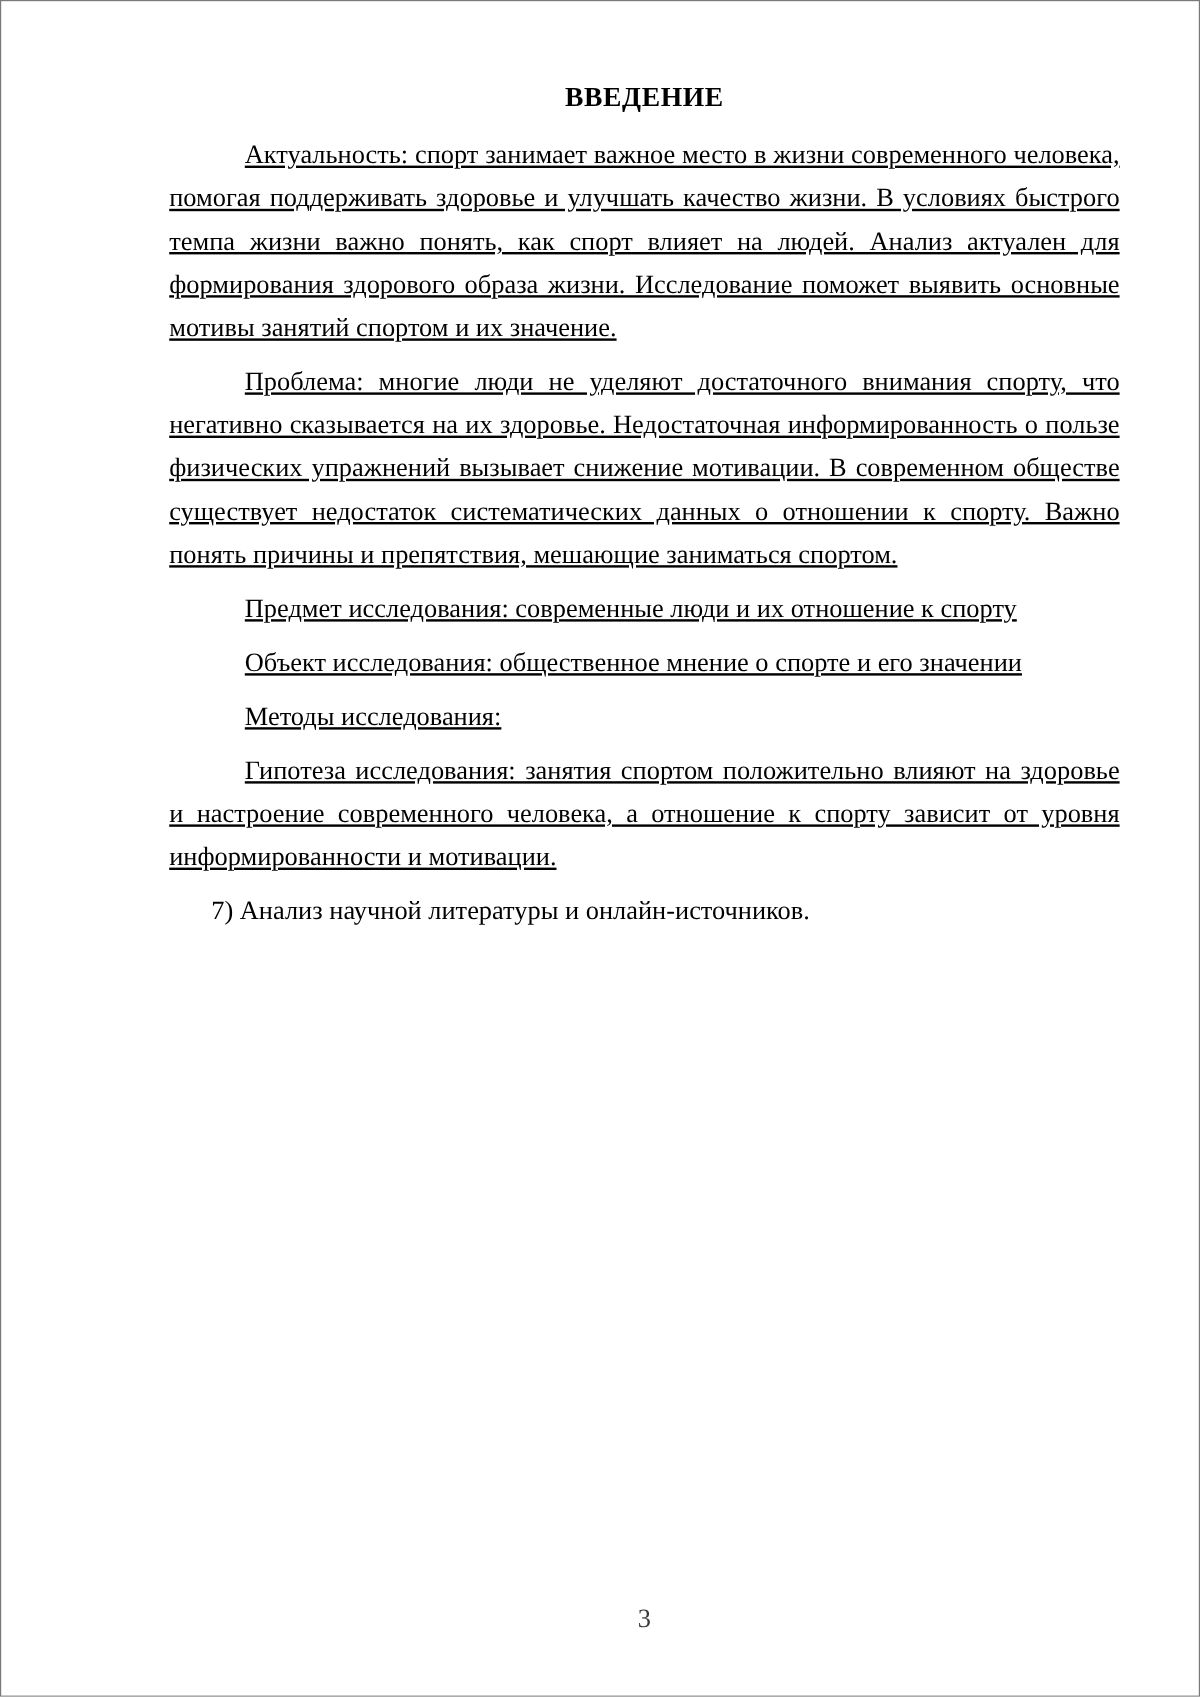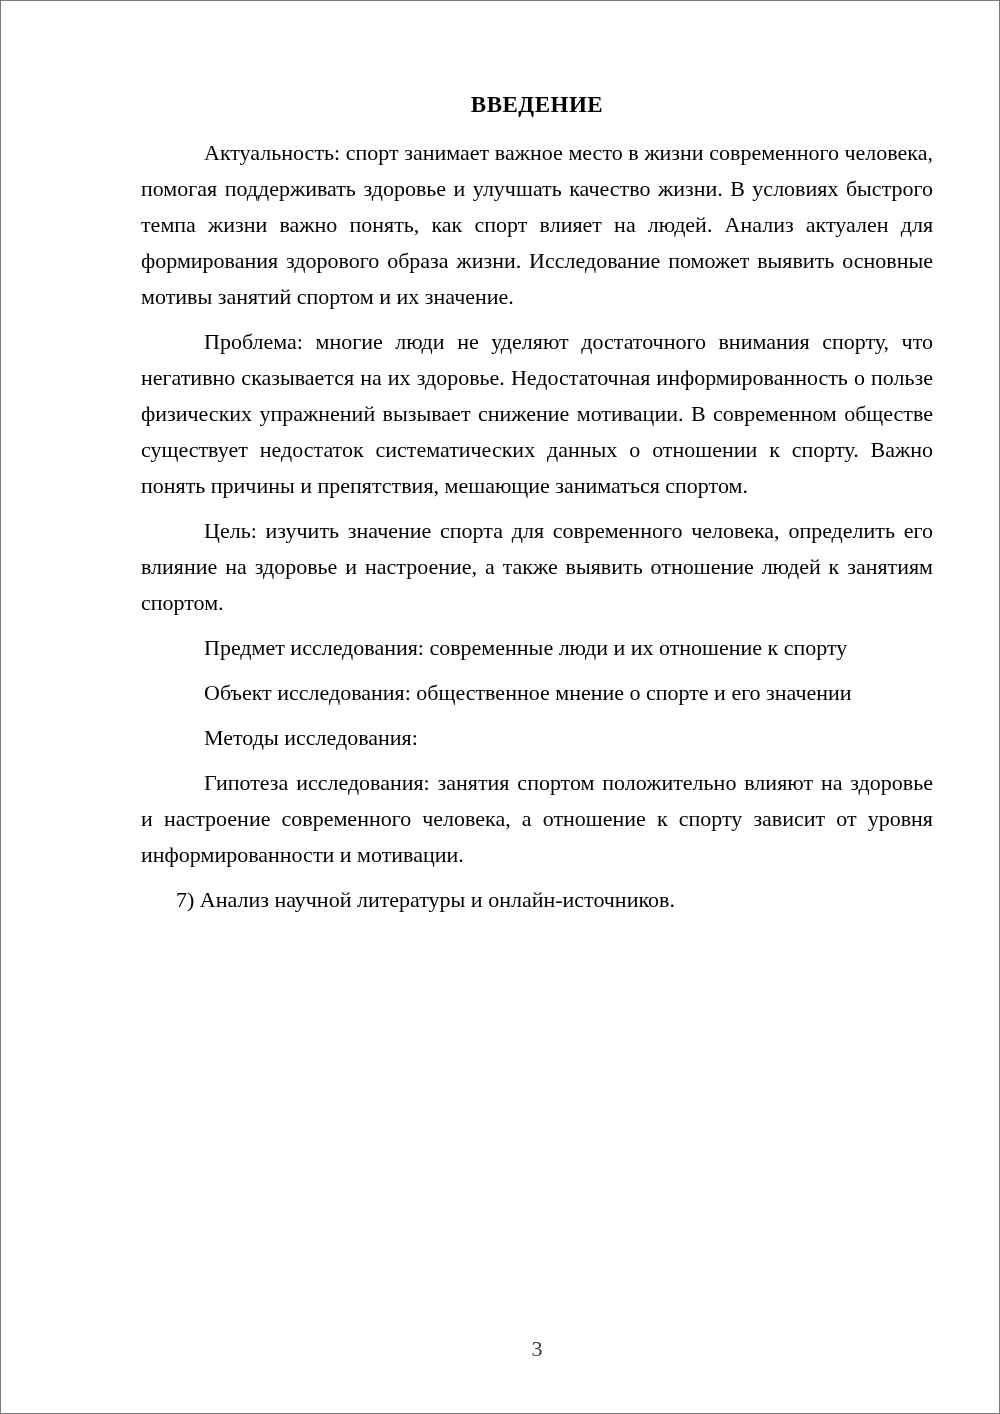--- a/index.html
+++ b/index.html
@@ -8,38 +8,39 @@
     background: #e9e9e9;
   }
   .page {
     position: relative;
     width: 1000px;
     height: 1414px;
     box-sizing: border-box;
     margin: 0 auto;
     background: #ffffff;
     border: 1px solid #7a7a7a;
-    padding: 86px 66px 0 140px;
+    padding: 62px 66px 0 140px;
     font-family: "Liberation Serif", "DejaVu Serif", serif;
     font-size: 22px;
     line-height: 36px;
     color: #000000;
     overflow: hidden;
   }
   .doc-title {
     margin: 0 0 12px 0;
     font-size: 23px;
     font-weight: bold;
     text-align: center;
     letter-spacing: 0.5px;
   }
   .para {
     margin: 0 0 9px 0;
     text-align: justify;
     text-indent: 63px;
+    text-decoration: underline;
   }
   .list-item {
     margin: 0 0 11px 0;
     text-align: justify;
     text-indent: 35px;
   }
   .page-number {
     position: absolute;
     bottom: 46px;
     left: 140px;
@@ -53,21 +54,20 @@
 <body>
 
 <div class="page">
 
   <h1 class="doc-title">ВВЕДЕНИЕ</h1>
 
   <p class="para">Актуальность: спорт занимает важное место в жизни современного человека, помогая поддерживать здоровье и улучшать качество жизни. В условиях быстрого темпа жизни важно понять, как спорт влияет на людей. Анализ актуален для формирования здорового образа жизни. Исследование поможет выявить основные мотивы занятий спортом и их значение.</p>
 
   <p class="para">Проблема: многие люди не уделяют достаточного внимания спорту, что негативно сказывается на их здоровье. Недостаточная информированность о пользе физических упражнений вызывает снижение мотивации. В современном обществе существует недостаток систематических данных о отношении к спорту. Важно понять причины и препятствия, мешающие заниматься спортом.</p>
 
-  <p class="para">Цель: изучить значение спорта для современного человека, определить его влияние на здоровье и настроение, а также выявить отношение людей к занятиям спортом.</p>
 
 
 
 
 
 
 
   <p class="para">Предмет исследования: современные люди и их отношение к спорту</p>
 
   <p class="para">Объект исследования: общественное мнение о спорте и его значении</p>

